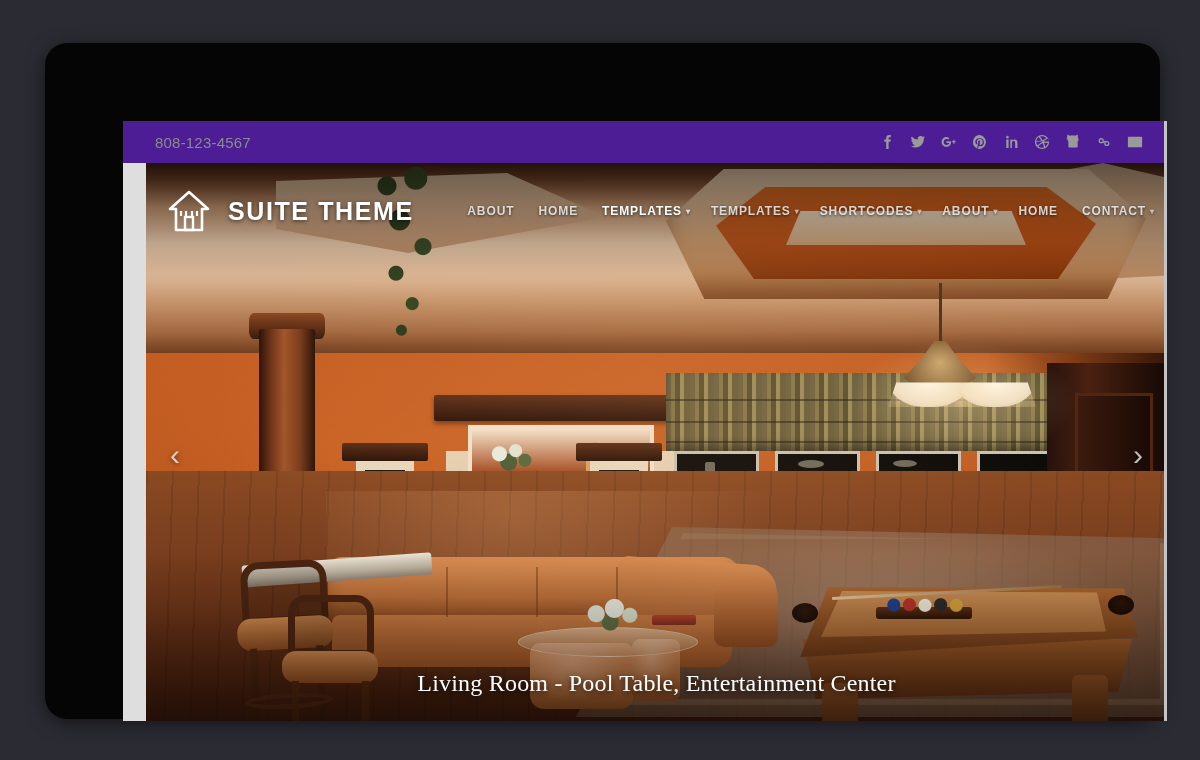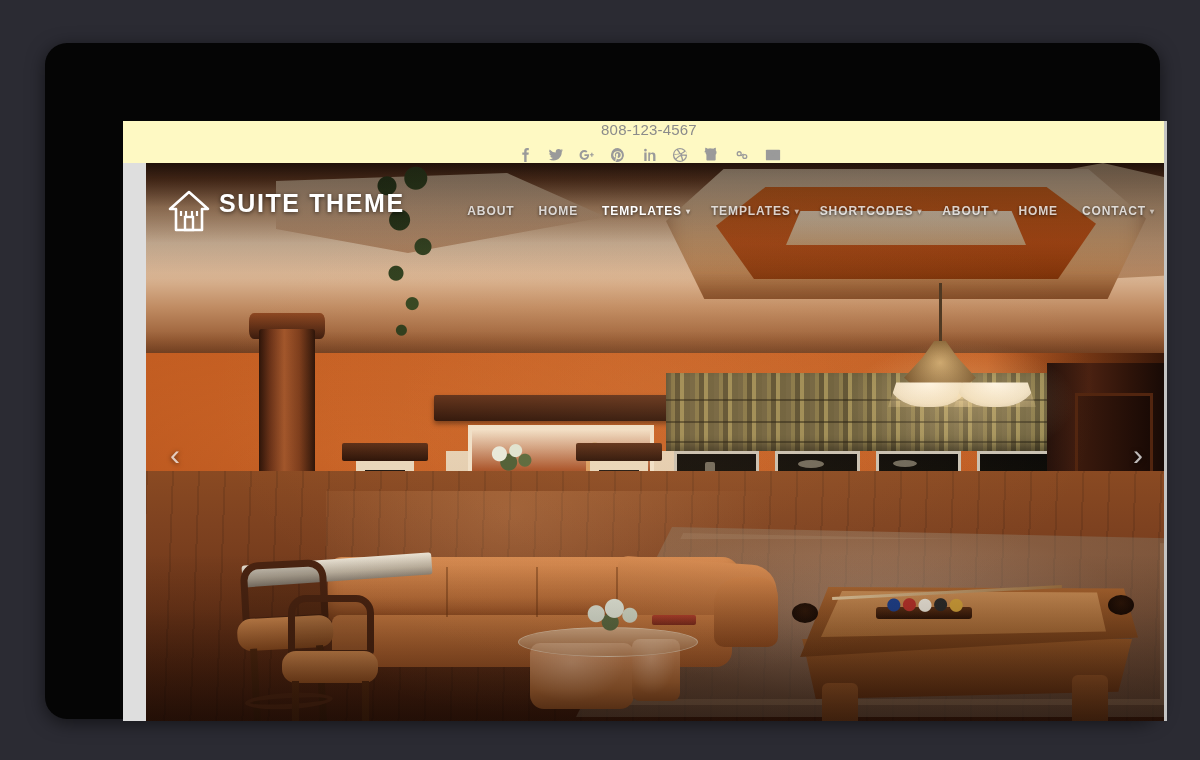--- a/index.html
+++ b/index.html
@@ -42,27 +42,26 @@
     background: #dedede;
     overflow: hidden;
   }
 
   
   #topbar {
     position: absolute;
     left: 0; top: 0;
     width: 1044px;
     height: 42px;
-    background: #fef9c3;
+    background: #4c1d95;
     display: flex;
     align-items: center;
     justify-content: space-between;
     box-sizing: border-box;
     padding: 0 24px 0 32px;
-    flex-direction: column;
   }
   #phone-number {
     color: #8b8b8b;
     font-size: 15px;
     letter-spacing: 0.2px;
     font-family: "Liberation Sans", sans-serif;
   }
   #social-list {
     display: flex;
     align-items: center;
@@ -613,22 +612,22 @@
     position: absolute;
     left: 0; top: 0; width: 100%; height: 96px;
     display: flex;
     align-items: center;
     box-sizing: border-box;
     padding: 0 8px 0 22px;
     z-index: 6;
   }
   #brand {
     display: flex;
-    align-items: flex-start;
-    gap: 9px;
+    align-items: center;
+    gap: 18px;
     cursor: pointer;
   }
   #home-icon svg { display: block; }
   #brand-name {
     color: #ffffff;
     font-size: 25px;
     font-weight: 600;
     letter-spacing: 1.6px;
     text-shadow: 0 1px 4px rgba(0,0,0,0.6);
     font-family: "Liberation Sans", sans-serif;
@@ -932,18 +931,19 @@
             <div class="nav-item">
               <span>CONTACT</span>
               <span class="nav-caret">▾</span>
             </div>
           </nav>
         </div>
 
         <div class="slider-arrow" id="slider-prev">‹</div>
         <div class="slider-arrow" id="slider-next">›</div>
 
+        <div id="slide-caption">Living Room - Pool Table, Entertainment Center</div>
       </div>
 
       <div id="page-scrollbar"></div>
     </div>
   </div>
 </div>
 
 </body></html>

